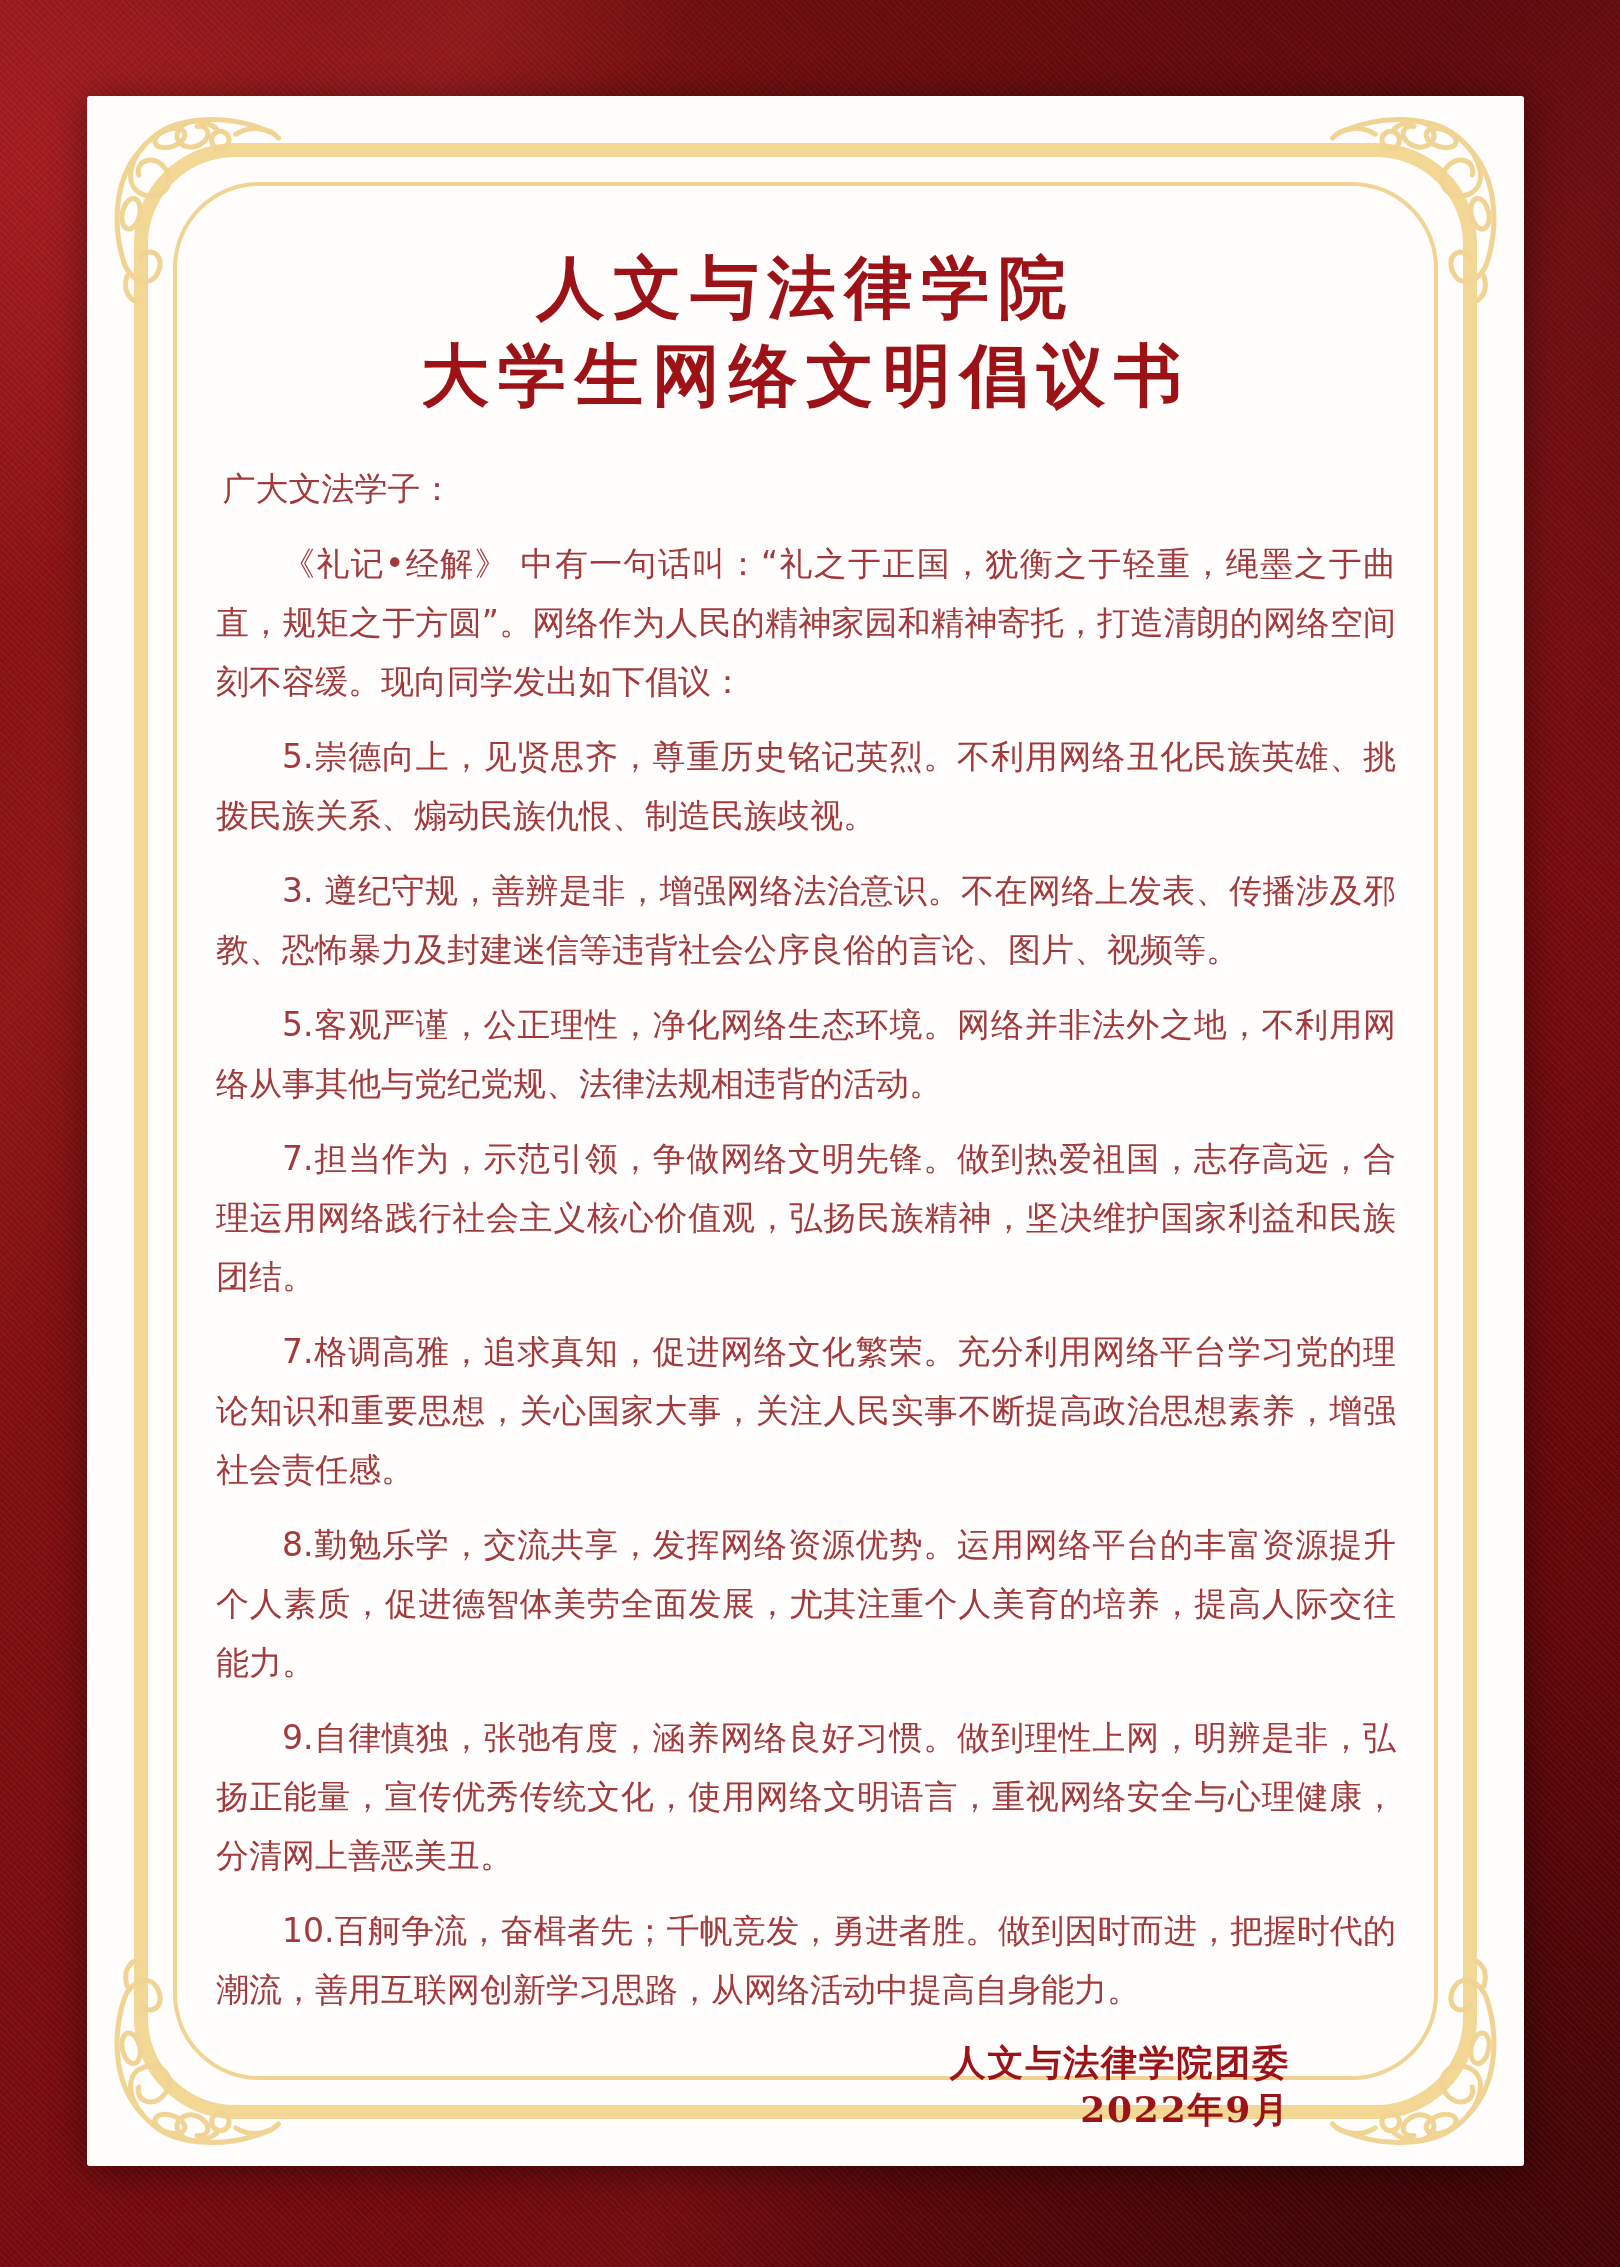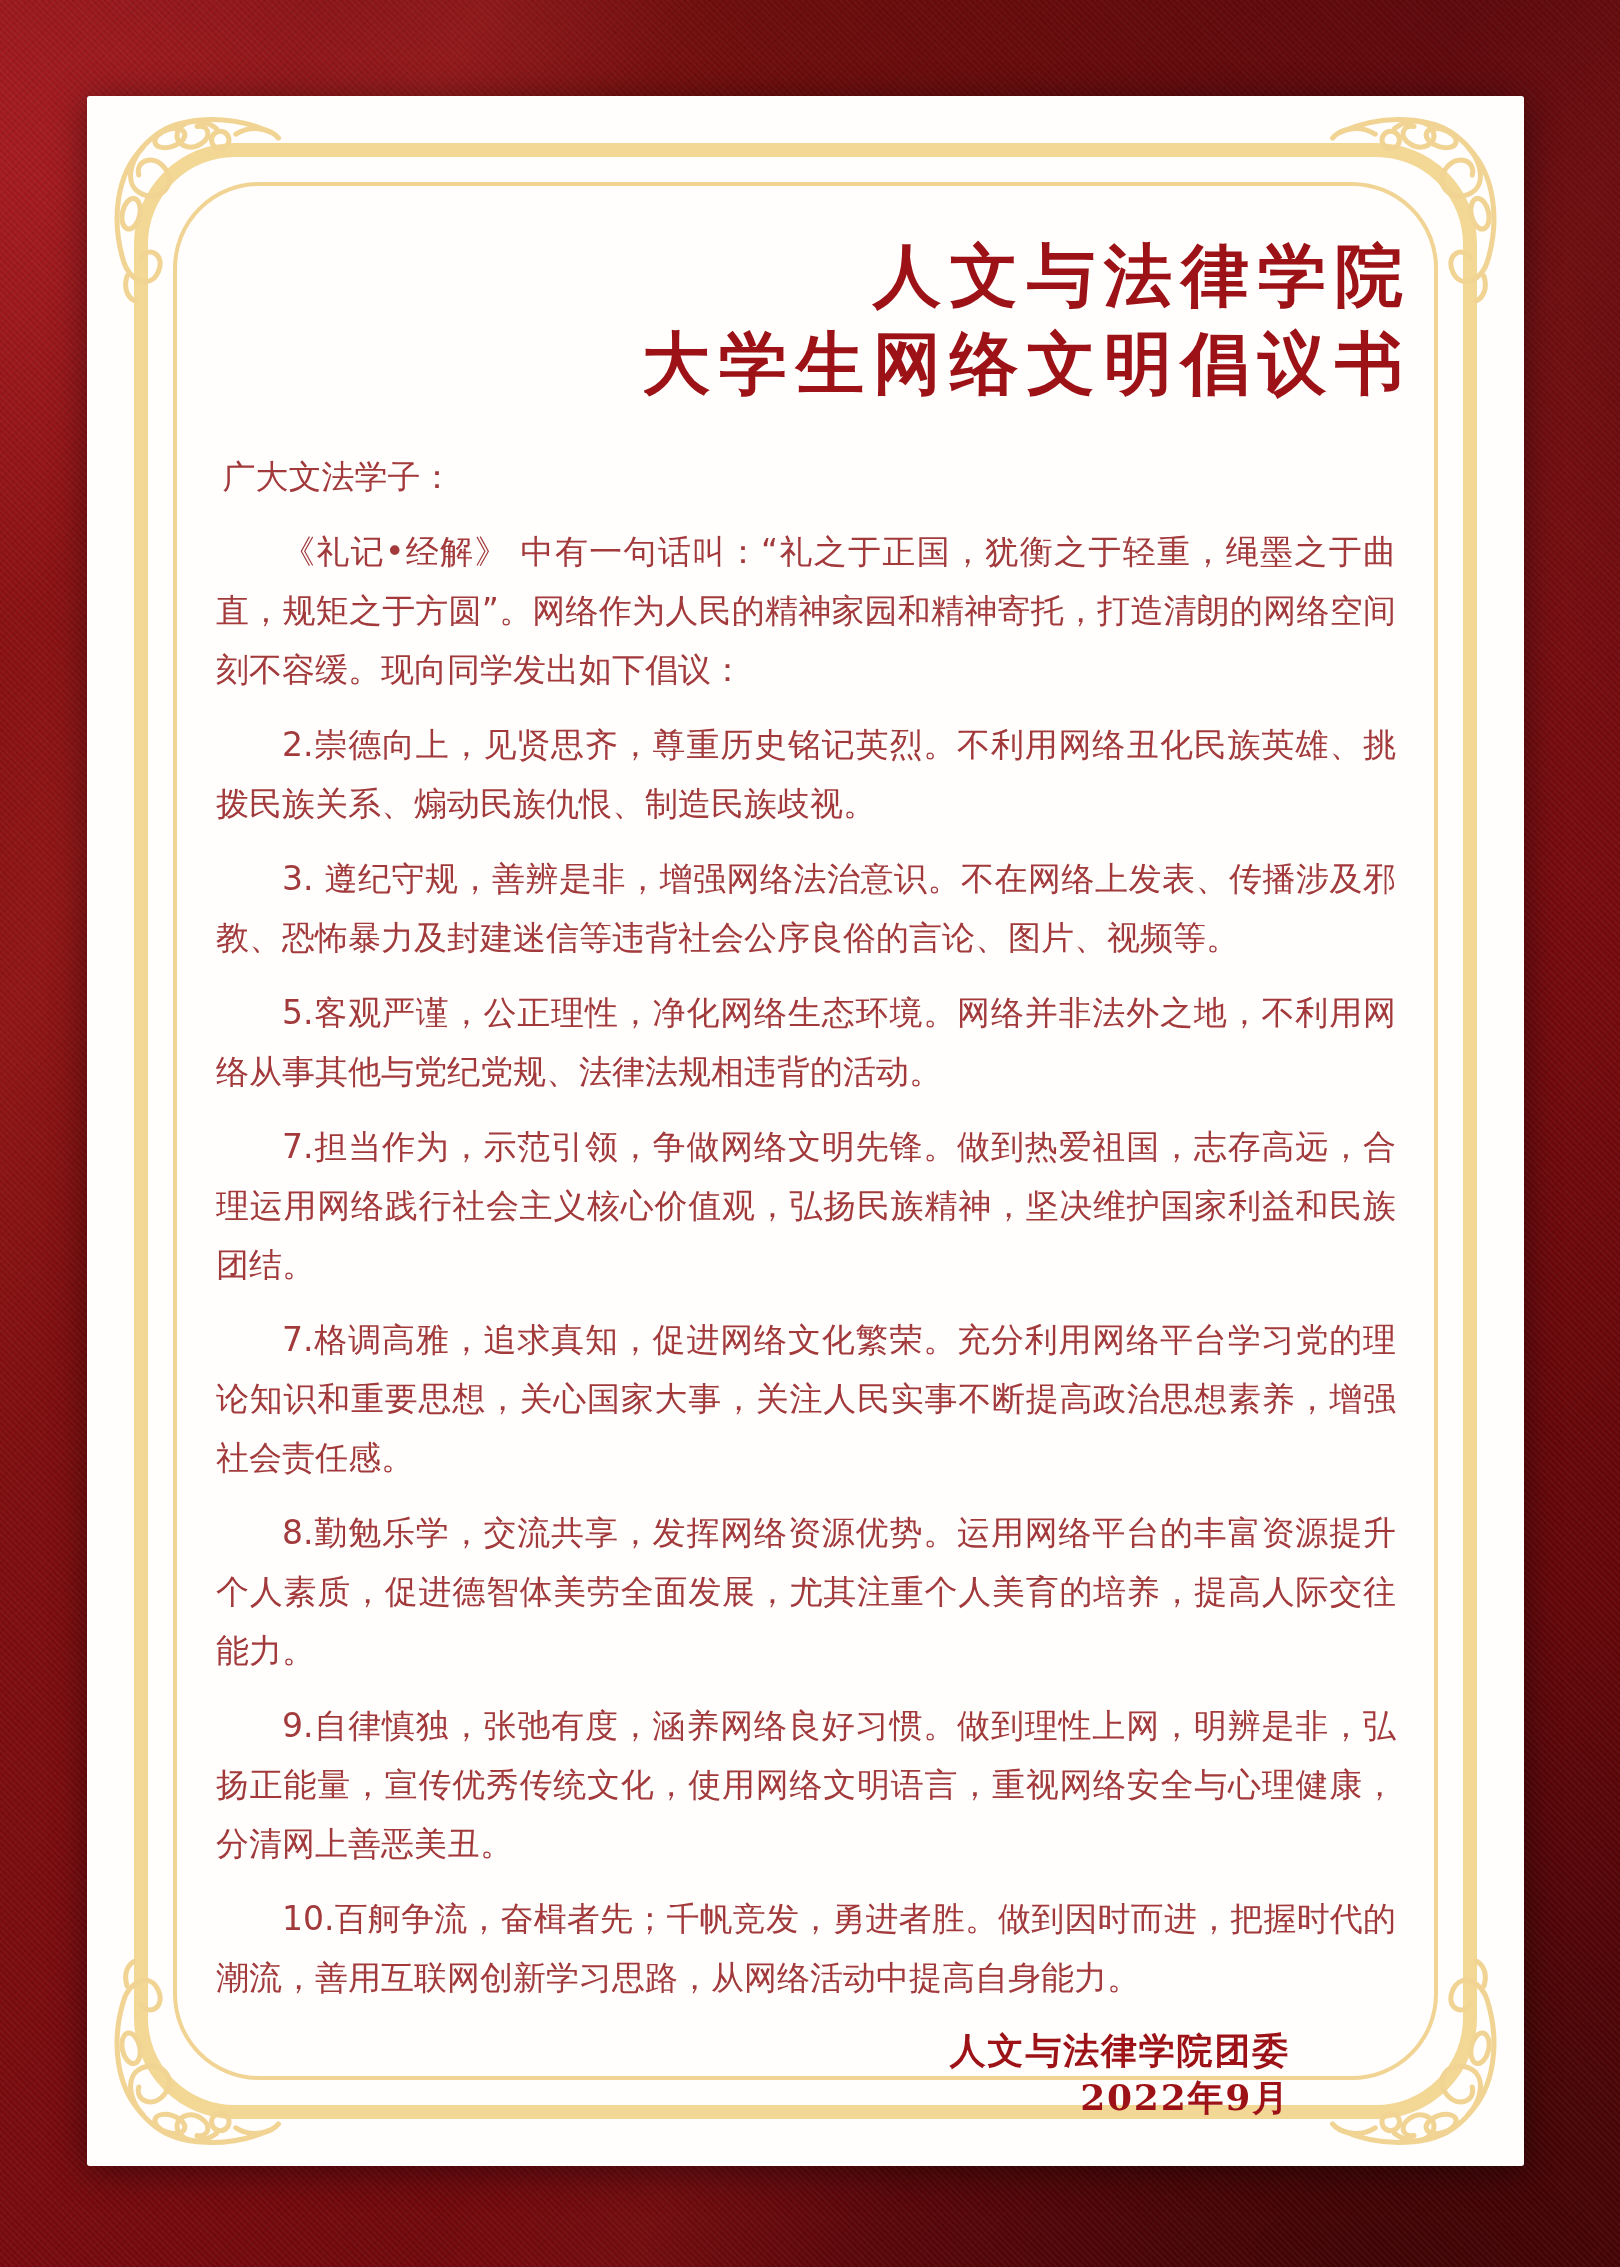--- a/index.html
+++ b/index.html
@@ -44,23 +44,23 @@
   }
   .ornament{position:absolute;width:194px;height:194px;color:#f1d494;}
   .ornament svg{width:100%;height:100%;display:block;}
   .orn-tl{left:12.6px;top:12.6px;}
   .orn-tr{right:12.6px;top:12.6px;transform:scaleX(-1);}
   .orn-bl{left:12.6px;bottom:12.6px;transform:scaleY(-1);}
   .orn-br{right:12.6px;bottom:12.6px;transform:scale(-1,-1);}
 
   .inner{position:absolute;inset:0;padding:135px 112px 0 113px;box-sizing:border-box;}
   .title{
-    text-align:right;color:#9c1216;
+    text-align:center;color:#9c1216;
     font-family:"DejaVu Serif","Liberation Serif",serif;
-    font-weight:900;font-size:68px;line-height:88px;letter-spacing:9px;
+    font-weight:900;font-size:68px;line-height:88px;letter-spacing:9px;margin-top:12px;
   }
   .content{
     margin-top:40px;color:#a23a3c;font-size:33px;line-height:59px;
     text-align:justify;
   }
   .content p{margin:16px;text-indent:2em;}
   .content p.salutation{text-indent:0.2em;}
   .signature{
     margin-top:20px;text-align:right;padding-right:122px;
     color:#9c1216;font-family:"DejaVu Serif","Liberation Serif",serif;
@@ -129,21 +129,21 @@
 
   <div class="inner">
     <div class="title">
       <div>人文与法律学院</div>
       <div>大学生网络文明倡议书</div>
     </div>
 
     <div class="content">
       <p class="salutation">广大文法学子：</p>
       <p>《礼记•经解》 中有一句话叫：“礼之于正国，犹衡之于轻重，绳墨之于曲直，规矩之于方圆”。网络作为人民的精神家园和精神寄托，打造清朗的网络空间刻不容缓。现向同学发出如下倡议：</p>
-      <p>2.崇德向上，见贤思齐，尊重历史铭记英烈。不利用网络丑化民族英雄、挑拨民族关系、煽动民族仇恨、制造民族歧视。</p>
+      <p>5.崇德向上，见贤思齐，尊重历史铭记英烈。不利用网络丑化民族英雄、挑拨民族关系、煽动民族仇恨、制造民族歧视。</p>
       <p>3. 遵纪守规，善辨是非，增强网络法治意识。不在网络上发表、传播涉及邪教、恐怖暴力及封建迷信等违背社会公序良俗的言论、图片、视频等。</p>
       <p>5.客观严谨，公正理性，净化网络生态环境。网络并非法外之地，不利用网络从事其他与党纪党规、法律法规相违背的活动。</p>
       <p>7.担当作为，示范引领，争做网络文明先锋。做到热爱祖国，志存高远，合理运用网络践行社会主义核心价值观，弘扬民族精神，坚决维护国家利益和民族团结。</p>
       <p>7.格调高雅，追求真知，促进网络文化繁荣。充分利用网络平台学习党的理论知识和重要思想，关心国家大事，关注人民实事不断提高政治思想素养，增强社会责任感。</p>
       <p>8.勤勉乐学，交流共享，发挥网络资源优势。运用网络平台的丰富资源提升个人素质，促进德智体美劳全面发展，尤其注重个人美育的培养，提高人际交往能力。</p>
       <p>9.自律慎独，张弛有度，涵养网络良好习惯。做到理性上网，明辨是非，弘扬正能量，宣传优秀传统文化，使用网络文明语言，重视网络安全与心理健康，分清网上善恶美丑。</p>
       <p>10.百舸争流，奋楫者先；千帆竞发，勇进者胜。做到因时而进，把握时代的潮流，善用互联网创新学习思路，从网络活动中提高自身能力。</p>
     </div>
 
     <div class="signature">

